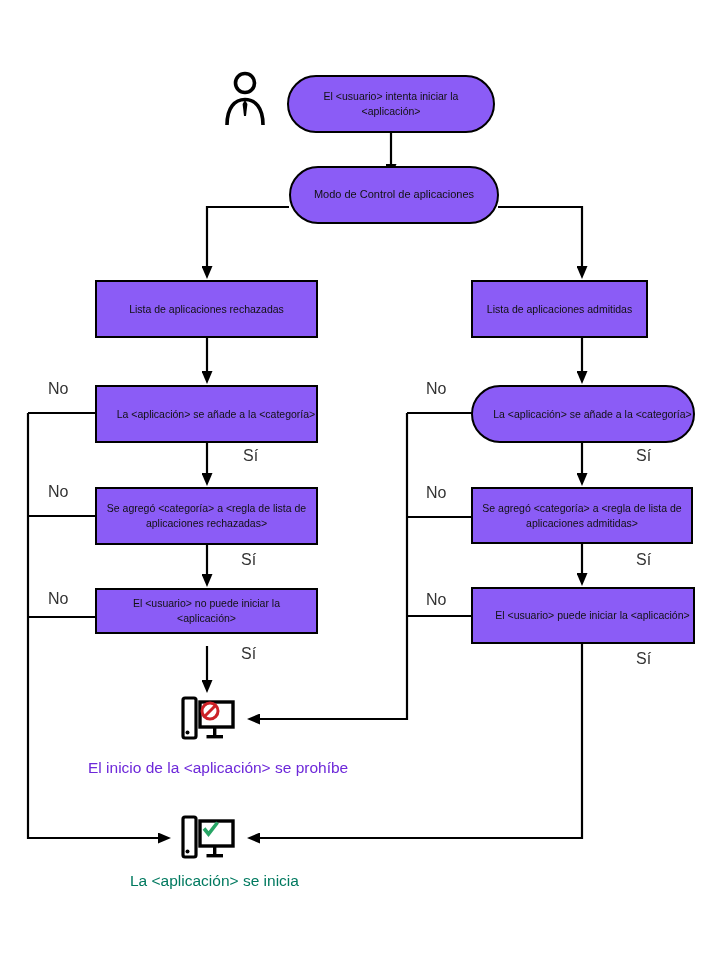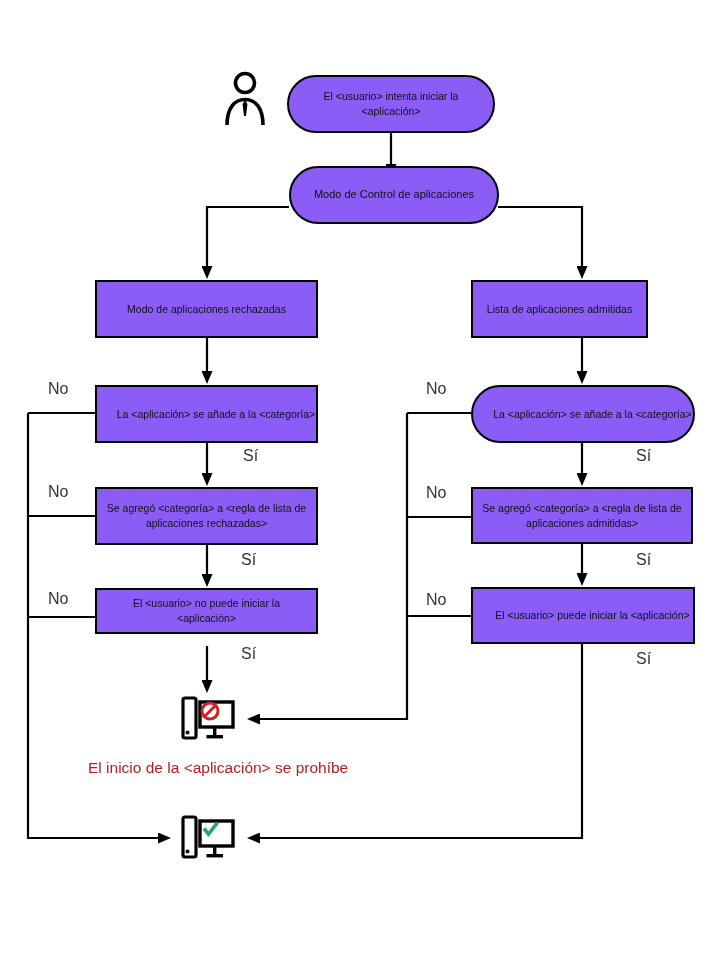--- a/index.html
+++ b/index.html
@@ -53,21 +53,21 @@
 
   <div class="node stadium" style="left:287px;top:75px;width:208px;height:58px;padding:0 25px;">
     <span>El &lt;usuario&gt; intenta iniciar la &lt;aplicación&gt;</span>
   </div>
 
   <div class="node stadium" style="left:289px;top:166px;width:210px;height:58px;font-size:11px;">
     <span>Modo de Control de aplicaciones</span>
   </div>
 
   <div class="node" style="left:95px;top:280px;width:223px;height:58px;">
-    <span>Modo de aplicaciones rechazadas</span>
+    <span>Lista de aplicaciones rechazadas</span>
   </div>
 
   <div class="node nowrap" style="left:95px;top:385px;width:223px;height:58px;">
     <span>La &lt;aplicación&gt; se añade a la &lt;categoría&gt;</span>
   </div>
 
   <div class="node" style="left:95px;top:487px;width:223px;height:58px;padding:0 6px;align-items:center;">
     <span>Se agregó &lt;categoría&gt; a &lt;regla de lista de aplicaciones rechazadas&gt;</span>
   </div>
 
@@ -110,27 +110,28 @@
       <rect x="2" y="2" width="13" height="40" rx="2" fill="none" stroke="#000" stroke-width="3.2"></rect>
       <circle cx="6.5" cy="36.5" r="2" fill="#000"></circle>
       <rect x="19" y="6" width="33" height="25" fill="none" stroke="#000" stroke-width="3.4"></rect>
       <rect x="32" y="31" width="3.4" height="8" fill="#000"></rect>
       <rect x="25.5" y="39" width="16.5" height="3.4" fill="#000"></rect>
       <circle cx="29" cy="15" r="8" fill="#fff" stroke="#cc2127" stroke-width="3"></circle>
       <line x1="23.8" y1="20.2" x2="34.2" y2="9.8" stroke="#cc2127" stroke-width="3"></line>
     </svg>
   </div>
 
-  <div class="outcome" style="left: 88px; top: 759px; color: #b91c1c;">El inicio de la &lt;aplicación&gt; se prohíbe</div>
+  <div class="outcome" style="left: 88px; top: 759px; color: #6d28d9;">El inicio de la &lt;aplicación&gt; se prohíbe</div>
 
   <div class="icon" style="left:181px;top:815px;width:54px;height:48px;">
     <svg width="54" height="48" viewBox="0 0 54 48">
       <rect x="2" y="2" width="13" height="40" rx="2" fill="none" stroke="#000" stroke-width="3.2"></rect>
       <circle cx="6.5" cy="36.5" r="2" fill="#000"></circle>
       <rect x="19" y="6" width="33" height="25" fill="none" stroke="#000" stroke-width="3.4"></rect>
       <rect x="32" y="31" width="3.4" height="8" fill="#000"></rect>
       <rect x="25.5" y="39" width="16.5" height="3.4" fill="#000"></rect>
       <path d="M23 13.5 L27.5 19 L36.5 7.5" fill="none" stroke="#27a565" stroke-width="3.6"></path>
     </svg>
   </div>
 
+  <div class="outcome" style="left: 130px; top: 872px; color: rgb(0, 121, 95);">La &lt;aplicación&gt; se inicia</div>
 
 </div>
 
 </body></html>

